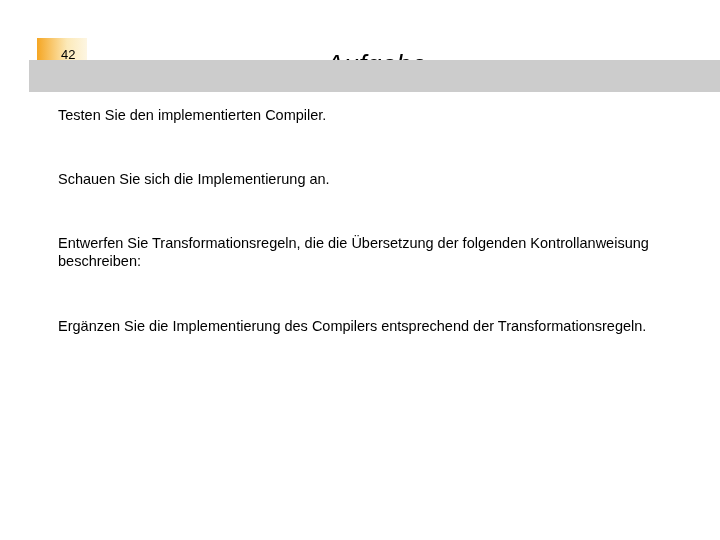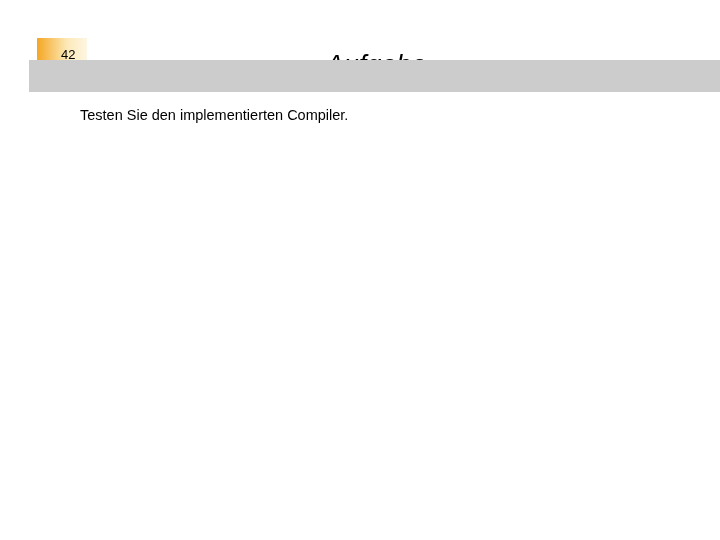--- a/index.html
+++ b/index.html
@@ -47,21 +47,21 @@
       position: absolute;
       top: 44px;
       left: 13px;
       right: 13px;
       height: 1px;
       background: #cccccc;
     }
     .content {
       position: absolute;
       top: 58px;
-      left: 32px;
+      left: 10px;
       right: 18px;
     }
     .para {
       font-size: 14.5px;
       color: #000;
       line-height: 1.25;
       margin-bottom: 14px;
       font-family: Verdana, Geneva, sans-serif;
     }
   </style>
@@ -72,13 +72,16 @@
   <div class="slide-number-box">
     <span>42</span>
   </div>
   <div class="slide-title">Aufgabe</div>
 </div>
 
 <div class="divider"></div>
 
 <div class="content">
   <p class="para">Testen Sie den implementierten Compiler.</p>
+  <p class="para">Schauen Sie sich die Implementierung an.</p>
+  <p class="para">Entwerfen Sie Transformationsregeln, die die Übersetzung der folgenden Kontrollanweisung beschreiben:</p>
+  <p class="para">Ergänzen Sie die Implementierung des Compilers entsprechend der Transformationsregeln.</p>
 </div>
 
 </body></html>

